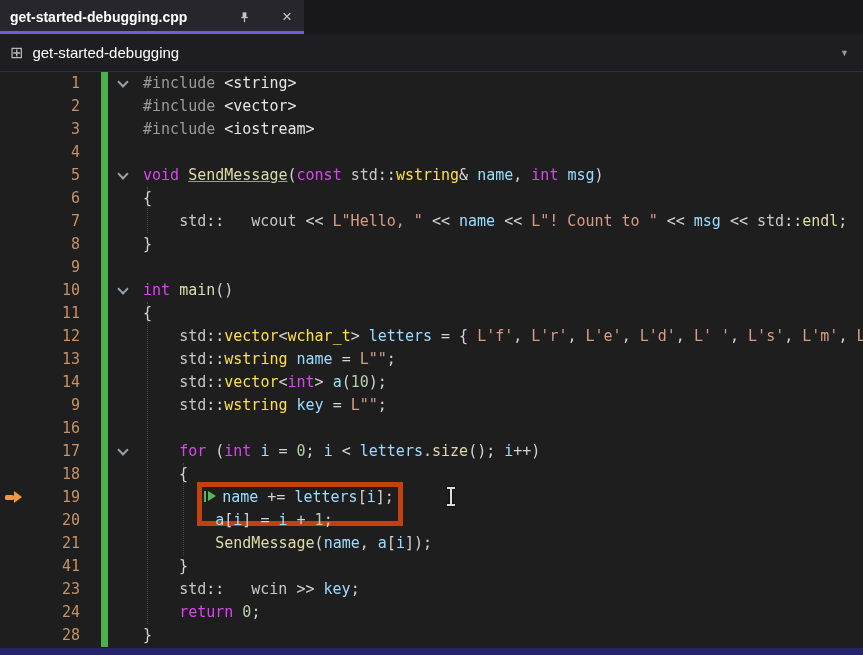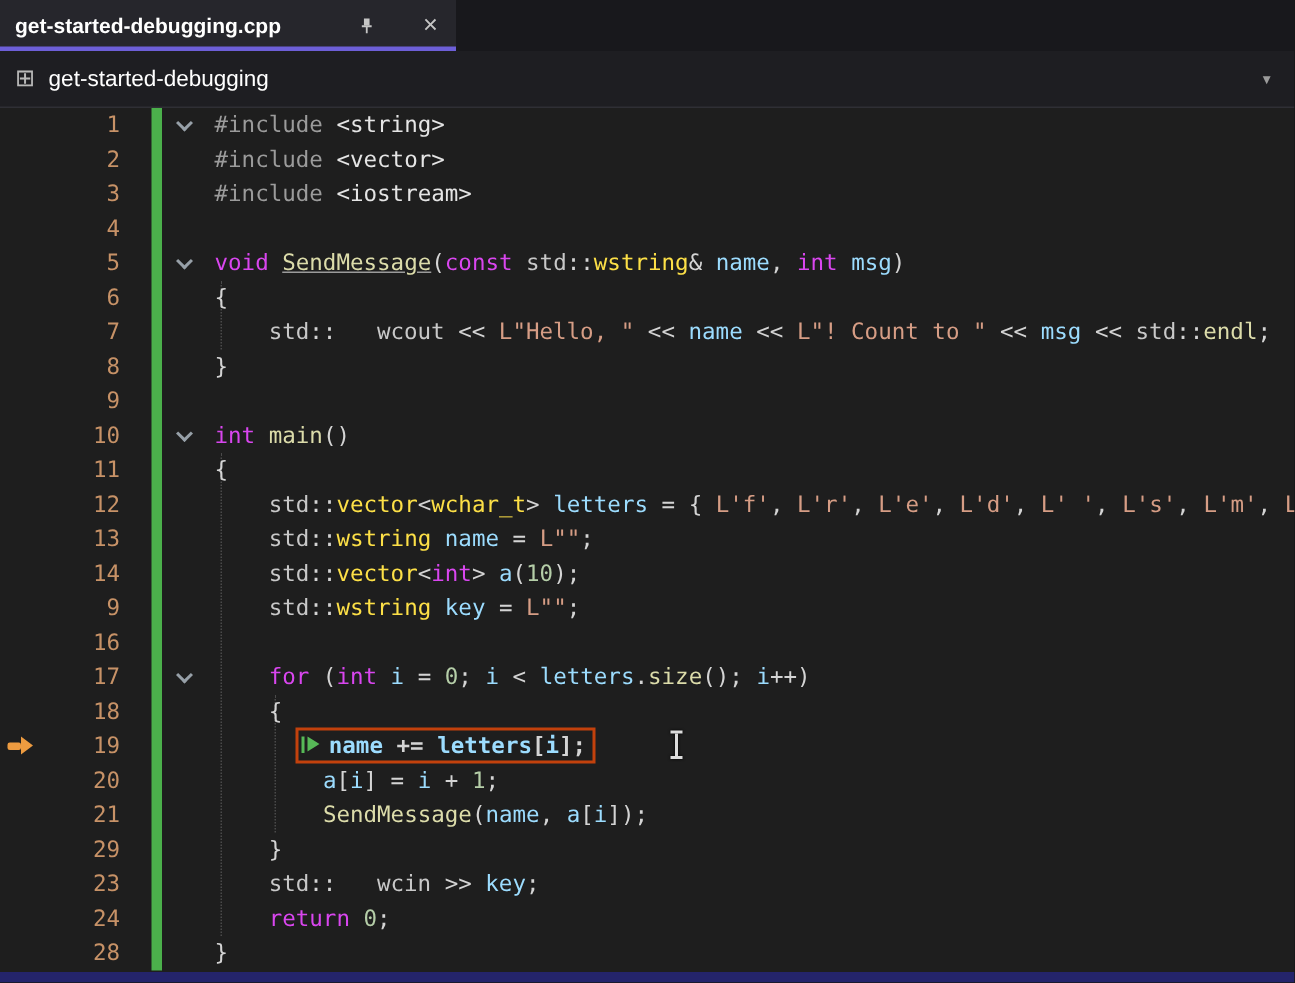--- a/index.html
+++ b/index.html
@@ -45,21 +45,21 @@
   .fn   { color: #DCDCAA; text-align: center; }
   .var  { color: #9CDCFE; }
   .str  { color: #D69D85; }
   .num  { color: #B5CEA8; }
   .def  { color: #D4D4D4; }
   .ns   { color: #C8C8C8; margin-top: 37px; }
   .glob { color: #C8C8C8; margin-left: 27px; }
   .u    { text-decoration: underline; text-decoration-color: #9B9B9B; }
 
   
-  .current-box { border: 2px solid #c2410c; padding: 1px 4px 1px 2px; font-weight: bold; }
+  .current-box { border: 5px solid #c2410c; padding: 1px 4px 15px 2px; }
   .runto { display: inline-block; width: 14px; height: 11px; position: relative; margin-right: 4px; }
   .runto::before { content: ""; position: absolute; left: 0; top: 0; width: 2px; height: 11px; background: #57B957; }
   .runto::after  { content: ""; position: absolute; left: 4px; top: 0; width: 0; height: 0;
                    border-top: 5.5px solid transparent; border-bottom: 5.5px solid transparent; border-left: 8px solid #57B957; }
   .cur-arrow { position: absolute; left: 5px; top: 5px; width: 18px; height: 12px; }
   .cur-arrow::before { content: ""; position: absolute; left: 0; top: 3.5px; width: 9px; height: 5px; background: #ED9B40; border-radius: 1.5px; }
   .cur-arrow::after  { content: ""; position: absolute; left: 9px; top: 0; width: 0; height: 0;
                        border-top: 6px solid transparent; border-bottom: 6px solid transparent; border-left: 8px solid #ED9B40; }
 
   
@@ -116,21 +116,21 @@
         <div class="code-line"><span class="margin-cell"></span><span class="lineno">12</span><span class="codetext"><span class="def">    </span><span class="ns">std</span><span class="def">::</span><span class="type">vector</span><span class="def">&lt;</span><span class="type">wchar_t</span><span class="def">&gt; </span><span class="var">letters</span><span class="def"> = { </span><span class="str">L'f'</span><span class="def">, </span><span class="str">L'r'</span><span class="def">, </span><span class="str">L'e'</span><span class="def">, </span><span class="str">L'd'</span><span class="def">, </span><span class="str">L' '</span><span class="def">, </span><span class="str">L's'</span><span class="def">, </span><span class="str">L'm'</span><span class="def">, </span><span class="str">L'i'</span></span></div>
         <div class="code-line"><span class="margin-cell"></span><span class="lineno">13</span><span class="codetext"><span class="def">    </span><span class="ns">std</span><span class="def">::</span><span class="type">wstring</span><span class="def"> </span><span class="var">name</span><span class="def"> = </span><span class="str">L""</span><span class="def">;</span></span></div>
         <div class="code-line"><span class="margin-cell"></span><span class="lineno">14</span><span class="codetext"><span class="def">    </span><span class="ns">std</span><span class="def">::</span><span class="type">vector</span><span class="def">&lt;</span><span class="kw">int</span><span class="def">&gt; </span><span class="var">a</span><span class="def">(</span><span class="num">10</span><span class="def">);</span></span></div>
         <div class="code-line"><span class="margin-cell"></span><span class="lineno">9</span><span class="codetext"><span class="def">    </span><span class="ns">std</span><span class="def">::</span><span class="type">wstring</span><span class="def"> </span><span class="var">key</span><span class="def"> = </span><span class="str">L""</span><span class="def">;</span></span></div>
         <div class="code-line"><span class="margin-cell"></span><span class="lineno">16</span><span class="codetext"></span></div>
         <div class="code-line"><span class="margin-cell"></span><span class="lineno">17</span><span class="chev"></span><span class="codetext"><span class="def">    </span><span class="kw">for</span><span class="def"> (</span><span class="kw">int</span><span class="def"> </span><span class="var">i</span><span class="def"> = </span><span class="num">0</span><span class="def">; </span><span class="var">i</span><span class="def"> &lt; </span><span class="var">letters</span><span class="def">.</span><span class="fn">size</span><span class="def">(); </span><span class="var">i</span><span class="def">++)</span></span></div>
         <div class="code-line"><span class="margin-cell"></span><span class="lineno">18</span><span class="codetext"><span class="def">    {</span></span></div>
         <div class="code-line"><span class="margin-cell"><span class="cur-arrow"></span></span><span class="lineno">19</span><span class="codetext"><span class="def">      </span><span class="current-box"><span class="runto"></span><span class="var">name</span><span class="def"> += </span><span class="var">letters</span><span class="def">[</span><span class="var">i</span><span class="def">];</span></span></span></div>
         <div class="code-line"><span class="margin-cell"></span><span class="lineno">20</span><span class="codetext"><span class="def">        </span><span class="var">a</span><span class="def">[</span><span class="var">i</span><span class="def">] = </span><span class="var">i</span><span class="def"> + </span><span class="num">1</span><span class="def">;</span></span></div>
         <div class="code-line"><span class="margin-cell"></span><span class="lineno">21</span><span class="codetext"><span class="def">        </span><span class="fn">SendMessage</span><span class="def">(</span><span class="var">name</span><span class="def">, </span><span class="var">a</span><span class="def">[</span><span class="var">i</span><span class="def">]);</span></span></div>
-        <div class="code-line"><span class="margin-cell"></span><span class="lineno">29</span><span class="codetext"><span class="def">    }</span></span></div>
+        <div class="code-line"><span class="margin-cell"></span><span class="lineno">41</span><span class="codetext"><span class="def">    }</span></span></div>
         <div class="code-line"><span class="margin-cell"></span><span class="lineno">23</span><span class="codetext"><span class="def">    </span><span class="ns">std</span><span class="def">::</span><span class="glob">wcin</span><span class="def"> &gt;&gt; </span><span class="var">key</span><span class="def">;</span></span></div>
         <div class="code-line"><span class="margin-cell"></span><span class="lineno">24</span><span class="codetext"><span class="def">    </span><span class="kw">return</span><span class="def"> </span><span class="num">0</span><span class="def">;</span></span></div>
         <div class="code-line"><span class="margin-cell"></span><span class="lineno">28</span><span class="codetext"><span class="def">}</span></span></div>
       </div>
     <div class="ibeam">
       <div class="serif"></div>
         <div class="stem"></div>
         <div class="serif"></div>
     </div>
   </div>

